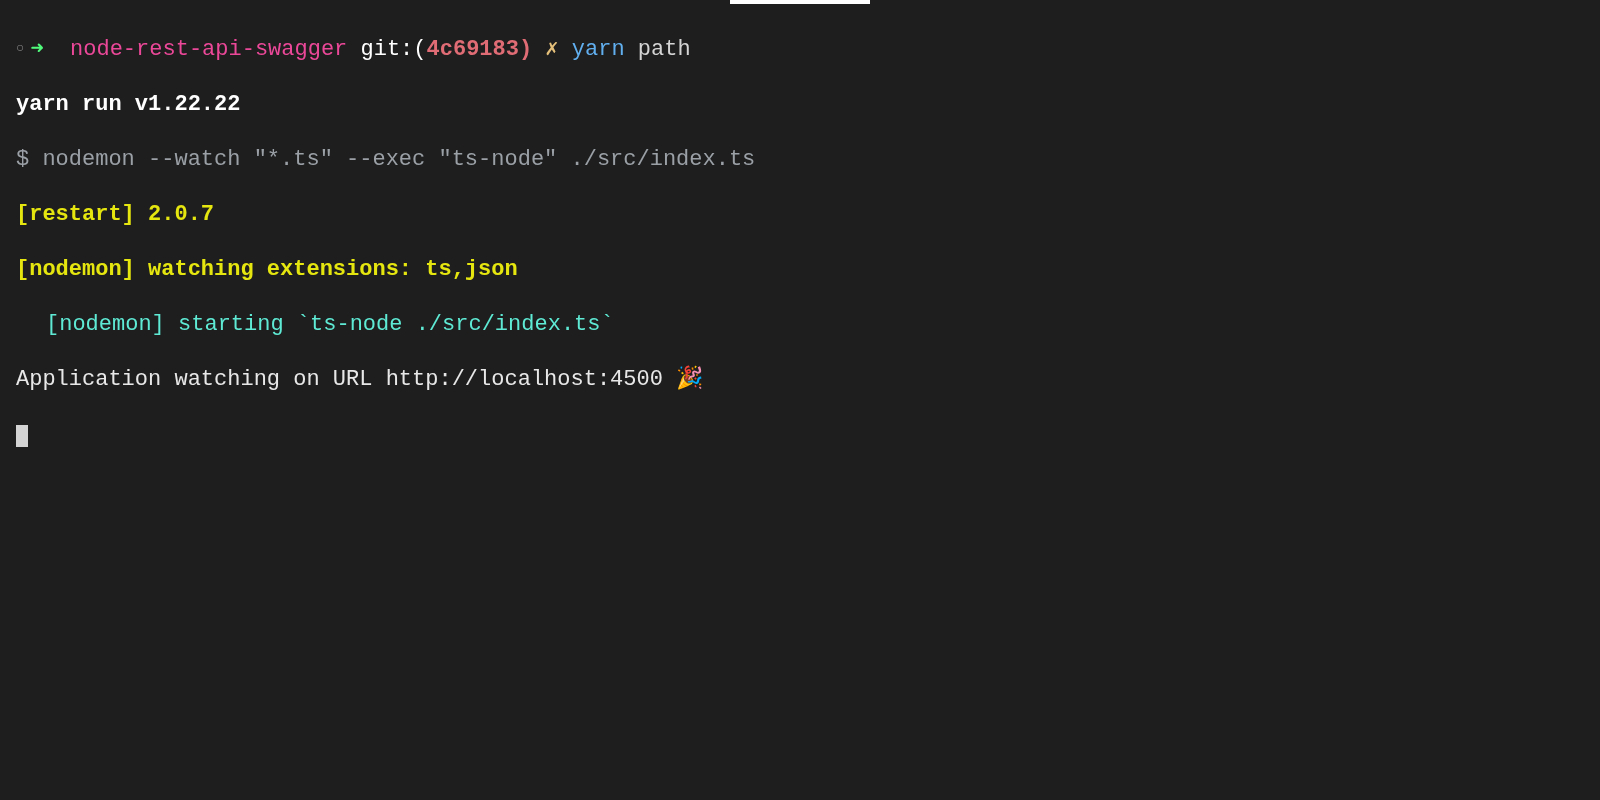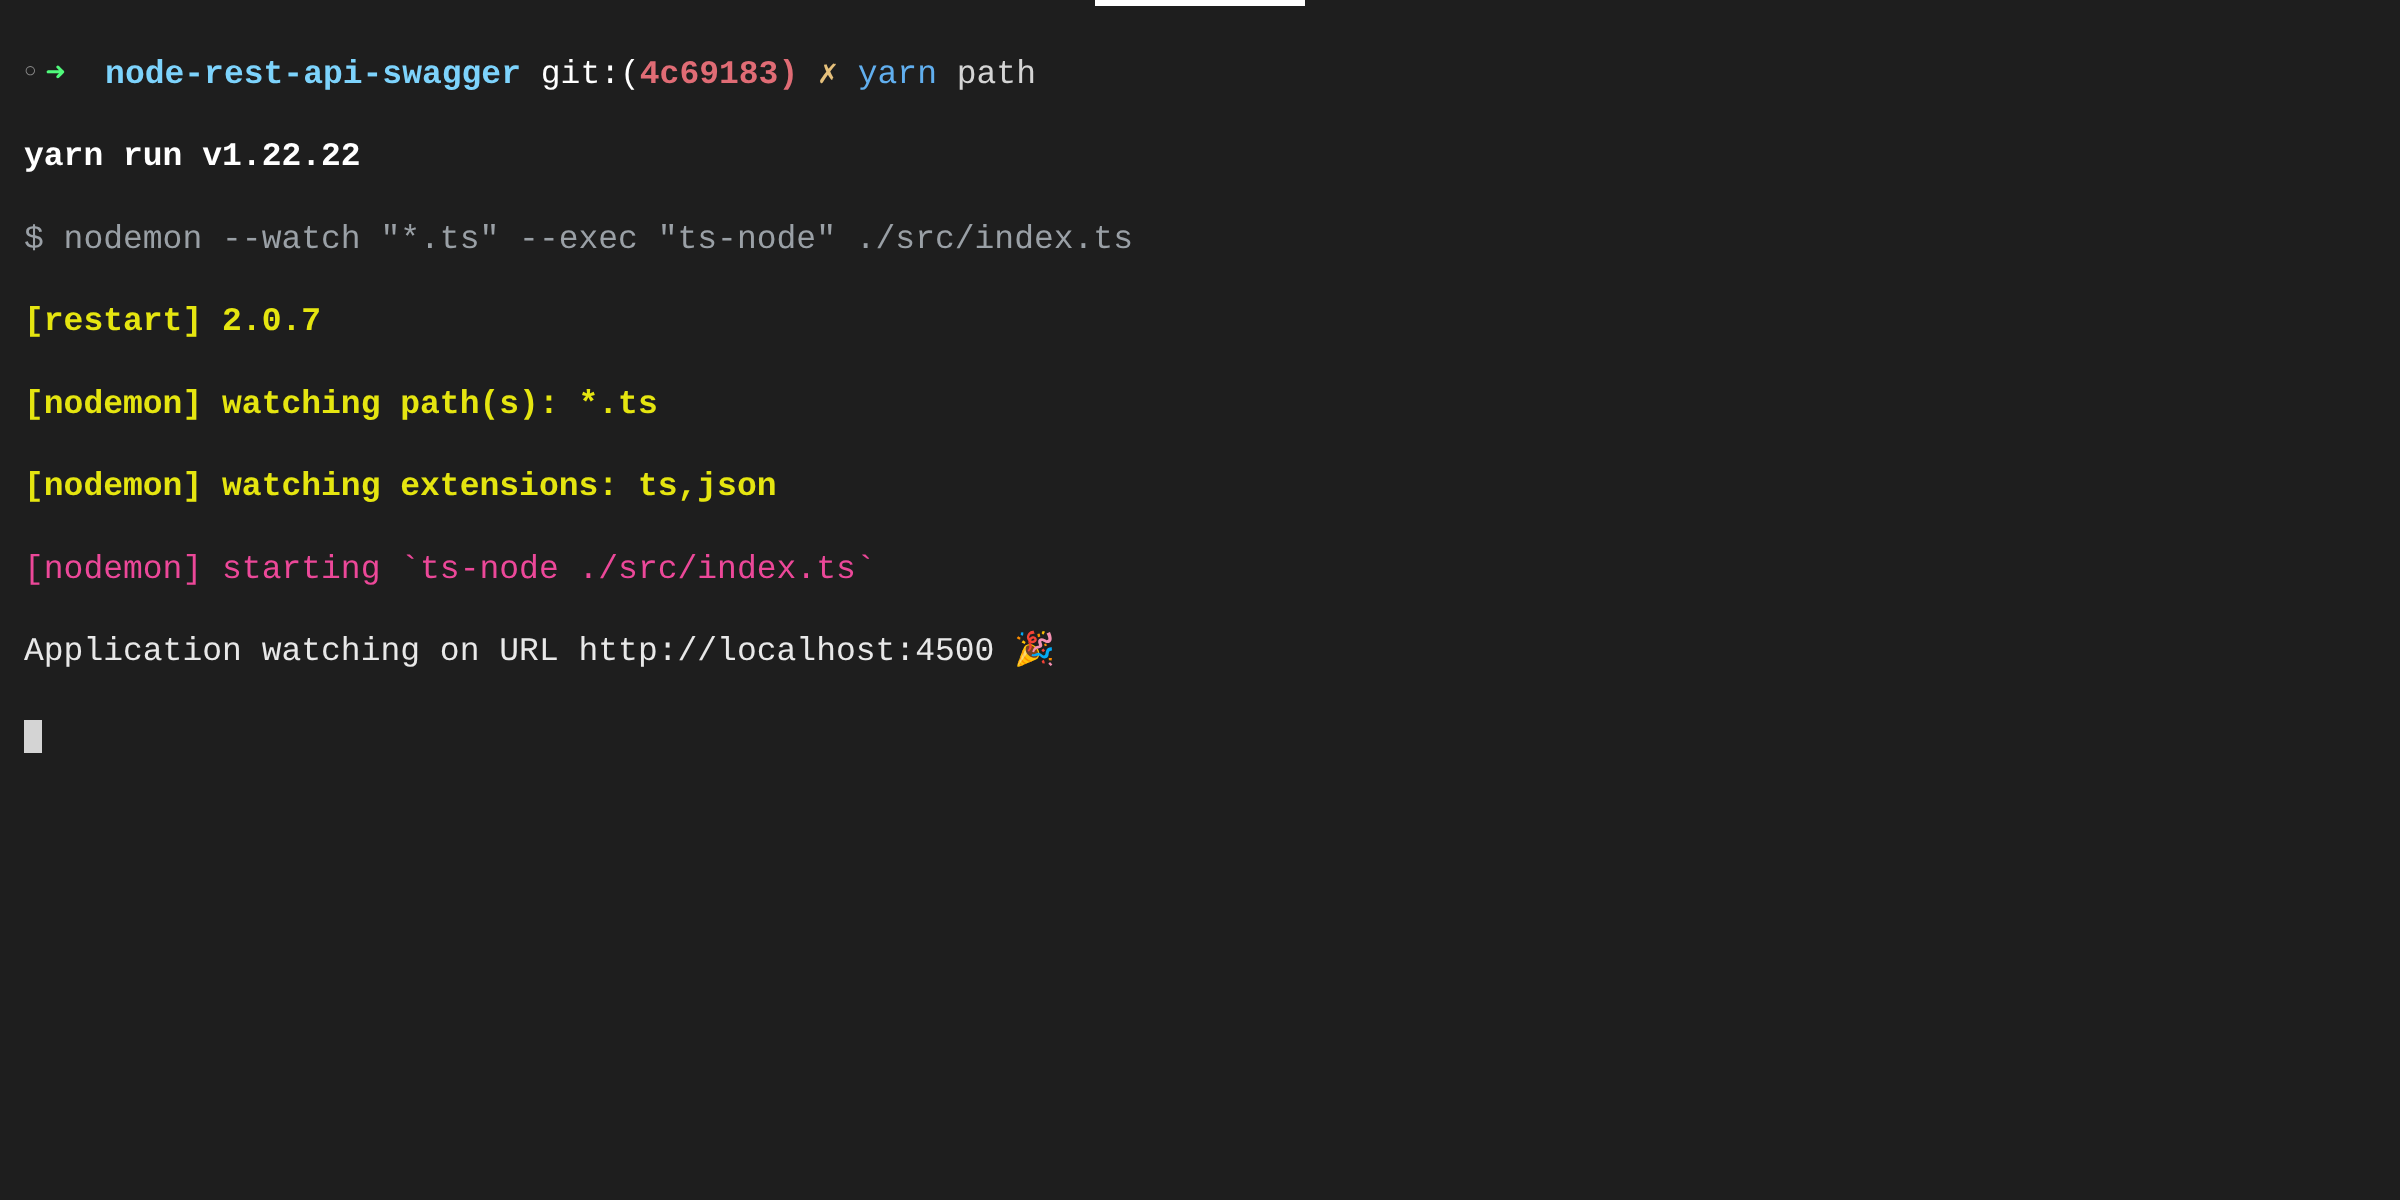--- a/index.html
+++ b/index.html
@@ -29,22 +29,22 @@
       font-size: 14px;
       vertical-align: middle;
       display: inline-block;
       margin-right: 6px;
     }
     .arrow {
       color: #50fa7b;
       font-weight: bold;
     }
     .dirname {
-      color: #7dd3fc;
-      font-weight: bold;
+      color: #ec4899;
+      font-weight: normal;
     }
     .git-label {
       color: #ffffff;
     }
     .git-paren {
       color: #e06c75;
       font-weight: bold;
     }
     .git-hash {
       color: #e06c75;
@@ -65,21 +65,22 @@
       font-weight: bold;
     }
     .dim {
       color: #9aa0a6;
     }
     .yellow {
       color: #e5e510;
       font-weight: bold;
     }
     .green {
-      color: #ec4899;
+      color: #5eead4;
+      margin-left: 30px;
     }
     .white {
       color: #e8e8e8;
     }
     .cursor {
       display: inline-block;
       width: 12px;
       height: 22px;
       background-color: #d4d4d4;
       vertical-align: text-bottom;
@@ -97,18 +98,17 @@
 </head>
 <body>
 
 <div class="tab-indicator"></div>
 
 <div class="terminal">
 <span class="line"><span class="circle-icon">○</span><span class="arrow">➜</span>  <span class="dirname">node-rest-api-swagger</span> <span class="git-label">git:(</span><span class="git-hash">4c69183</span><span class="git-paren">)</span> <span class="dirty">✗</span> <span class="cmd">yarn</span> <span class="arg">path</span></span>
 <span class="line bold-white">yarn run v1.22.22</span>
 <span class="line dim">$ nodemon --watch "*.ts" --exec "ts-node" ./src/index.ts</span>
 <span class="line yellow">[restart] 2.0.7</span>
-<span class="line yellow">[nodemon] watching path(s): *.ts</span>
 <span class="line yellow">[nodemon] watching extensions: ts,json</span>
 <span class="line green">[nodemon] starting `ts-node ./src/index.ts`</span>
 <span class="line white">Application watching on URL http://localhost:4500 🎉</span>
 <span class="line"><span class="cursor"></span></span>
 </div>
 
 </body></html>

